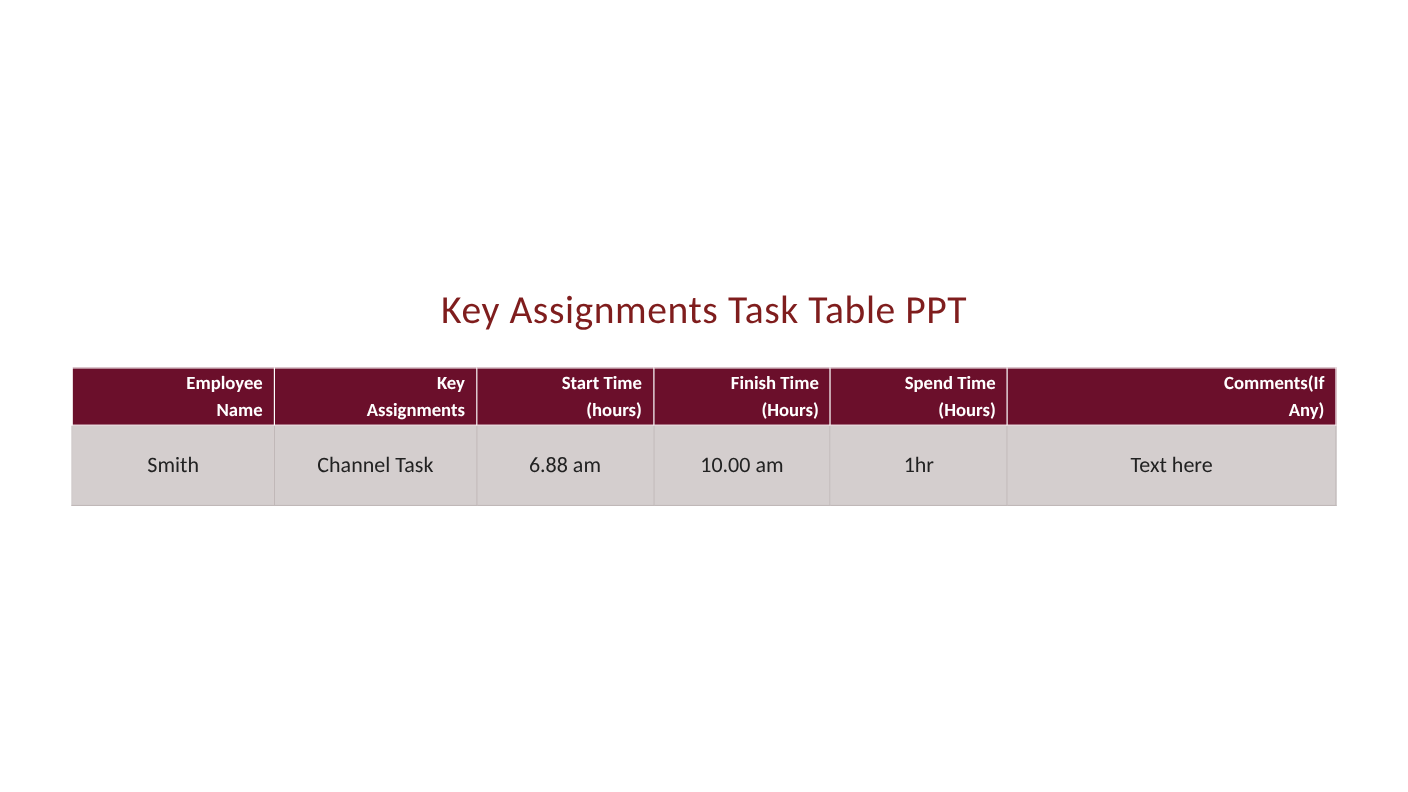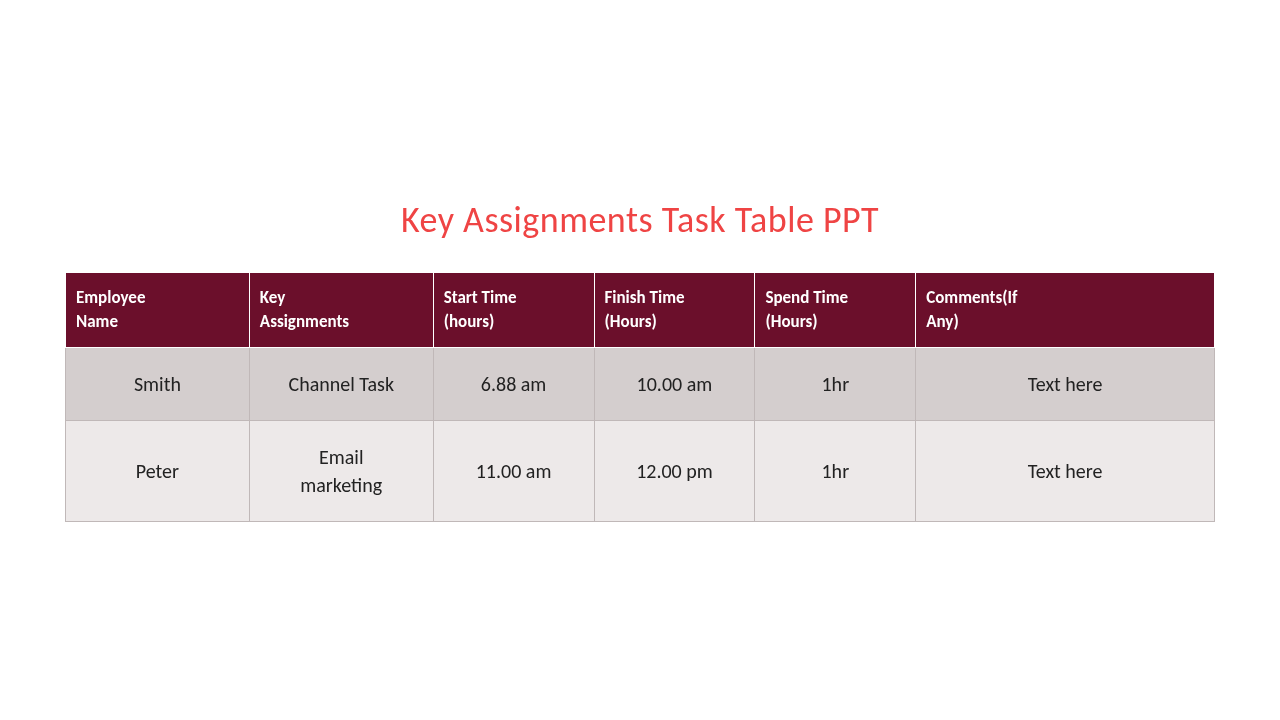--- a/index.html
+++ b/index.html
@@ -16,21 +16,21 @@
       display: flex;
       flex-direction: column;
       align-items: center;
       justify-content: center;
       overflow: hidden;
     }
 
     .page-title {
       font-size: 36px;
       font-weight: 400;
-      color: #ef4444;
+      color: #7f1d1d;
       margin-bottom: 30px;
       text-align: center;
       letter-spacing: 0.5px;
     }
 
     .table-container {
       width: 1150px;
     }
 
     table {
@@ -40,22 +40,22 @@
     }
 
     thead tr {
       background-color: #6b0f2b;
     }
 
     thead th {
       color: #ffffff;
       font-size: 17px;
       font-weight: 700;
-      text-align: left;
-      padding: 13px 10px;
+      text-align: right;
+      padding: 2px 10px;
       border: 1px solid #ffffff;
       line-height: 1.4;
     }
 
     tbody tr:nth-child(odd) {
       background-color: #d4cece;
     }
 
     tbody tr:nth-child(even) {
       background-color: #ede9e9;
@@ -104,23 +104,15 @@
     </thead>
     <tbody id="table-body">
     <tr>
           <td>Smith</td>
           <td>Channel Task</td>
           <td>6.88 am</td>
           <td>10.00 am</td>
           <td>1hr</td>
           <td>Text here</td>
         </tr>
-        <tr>
-          <td>Peter</td>
-          <td>Email<br>marketing</td>
-          <td>11.00 am</td>
-          <td>12.00 pm</td>
-          <td>1hr</td>
-          <td>Text here</td>
-        </tr>
       </tbody>
   </table>
 </div>
 
 </body></html>

